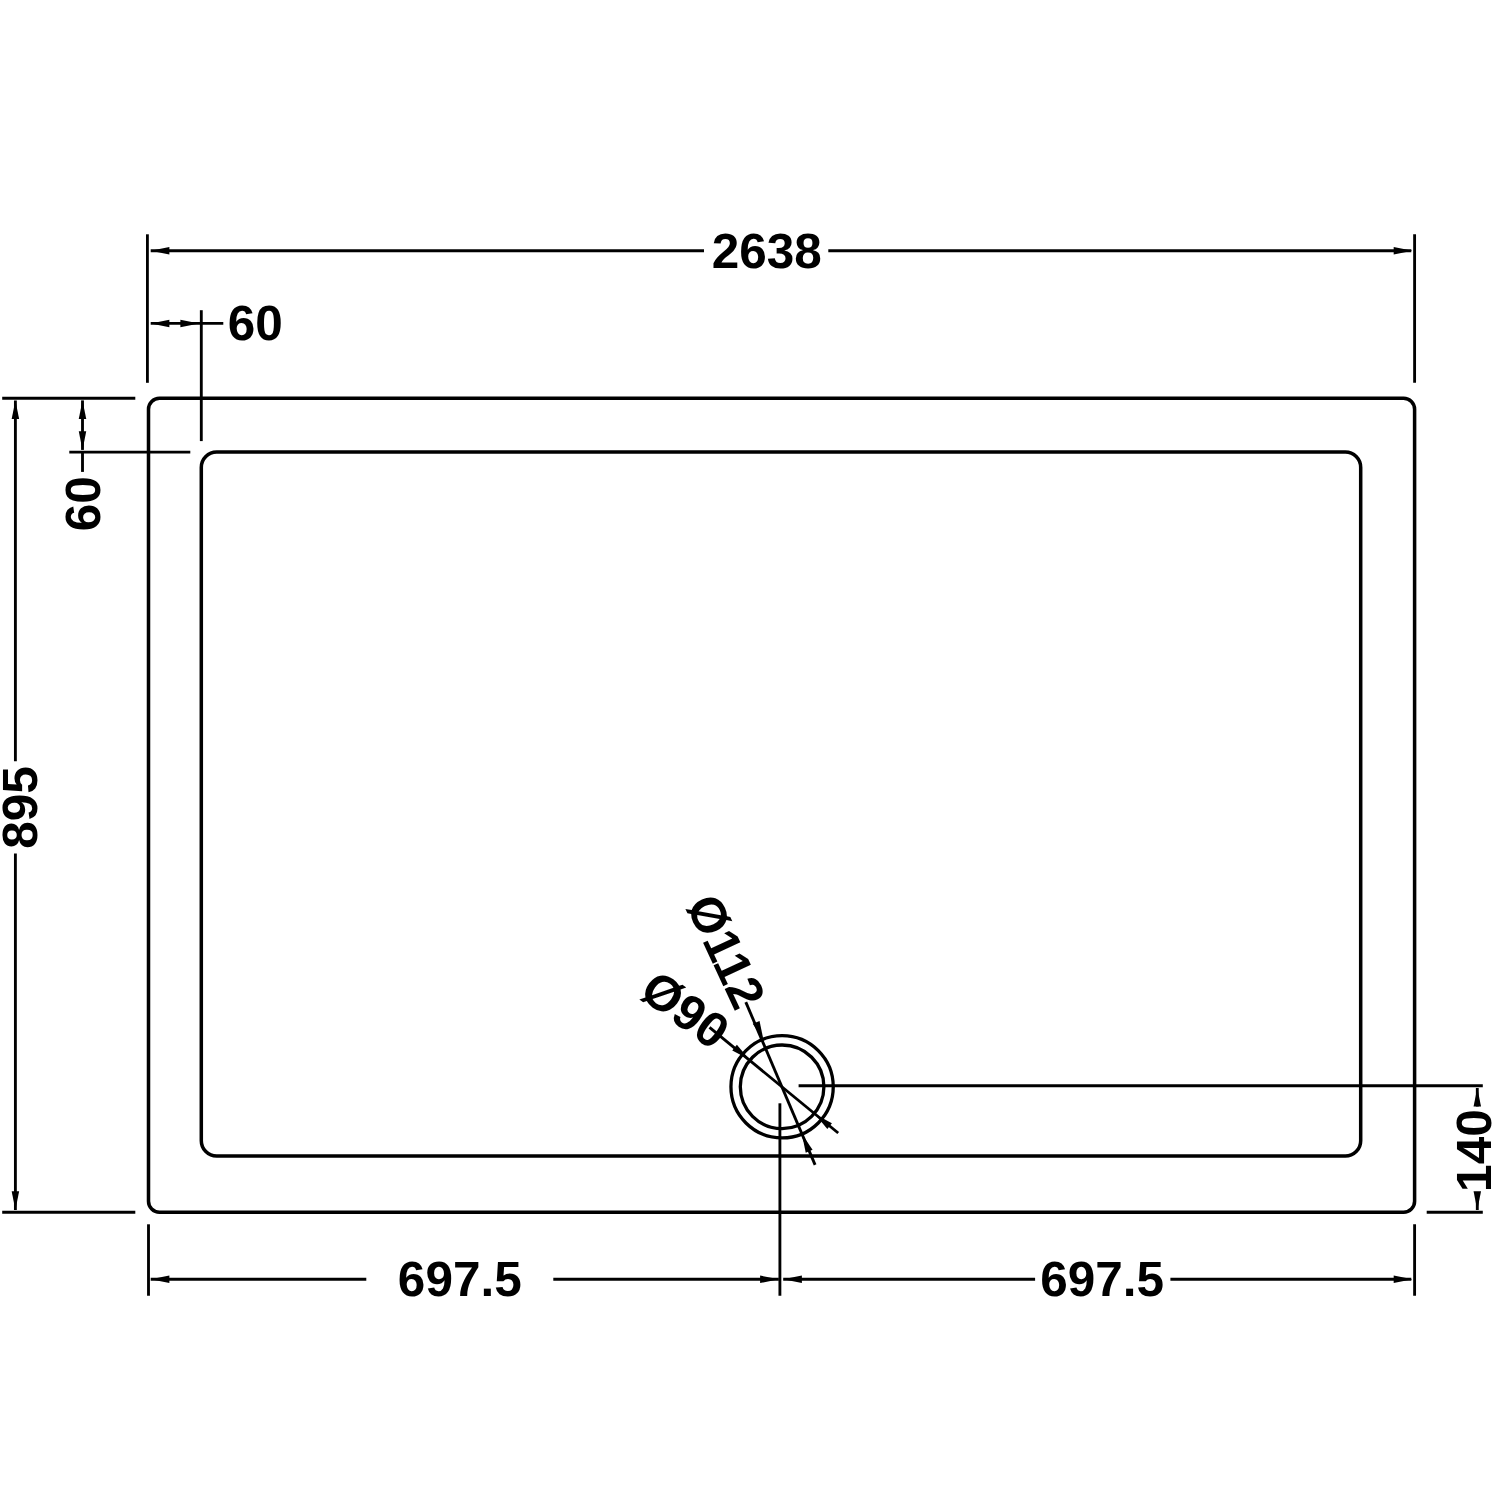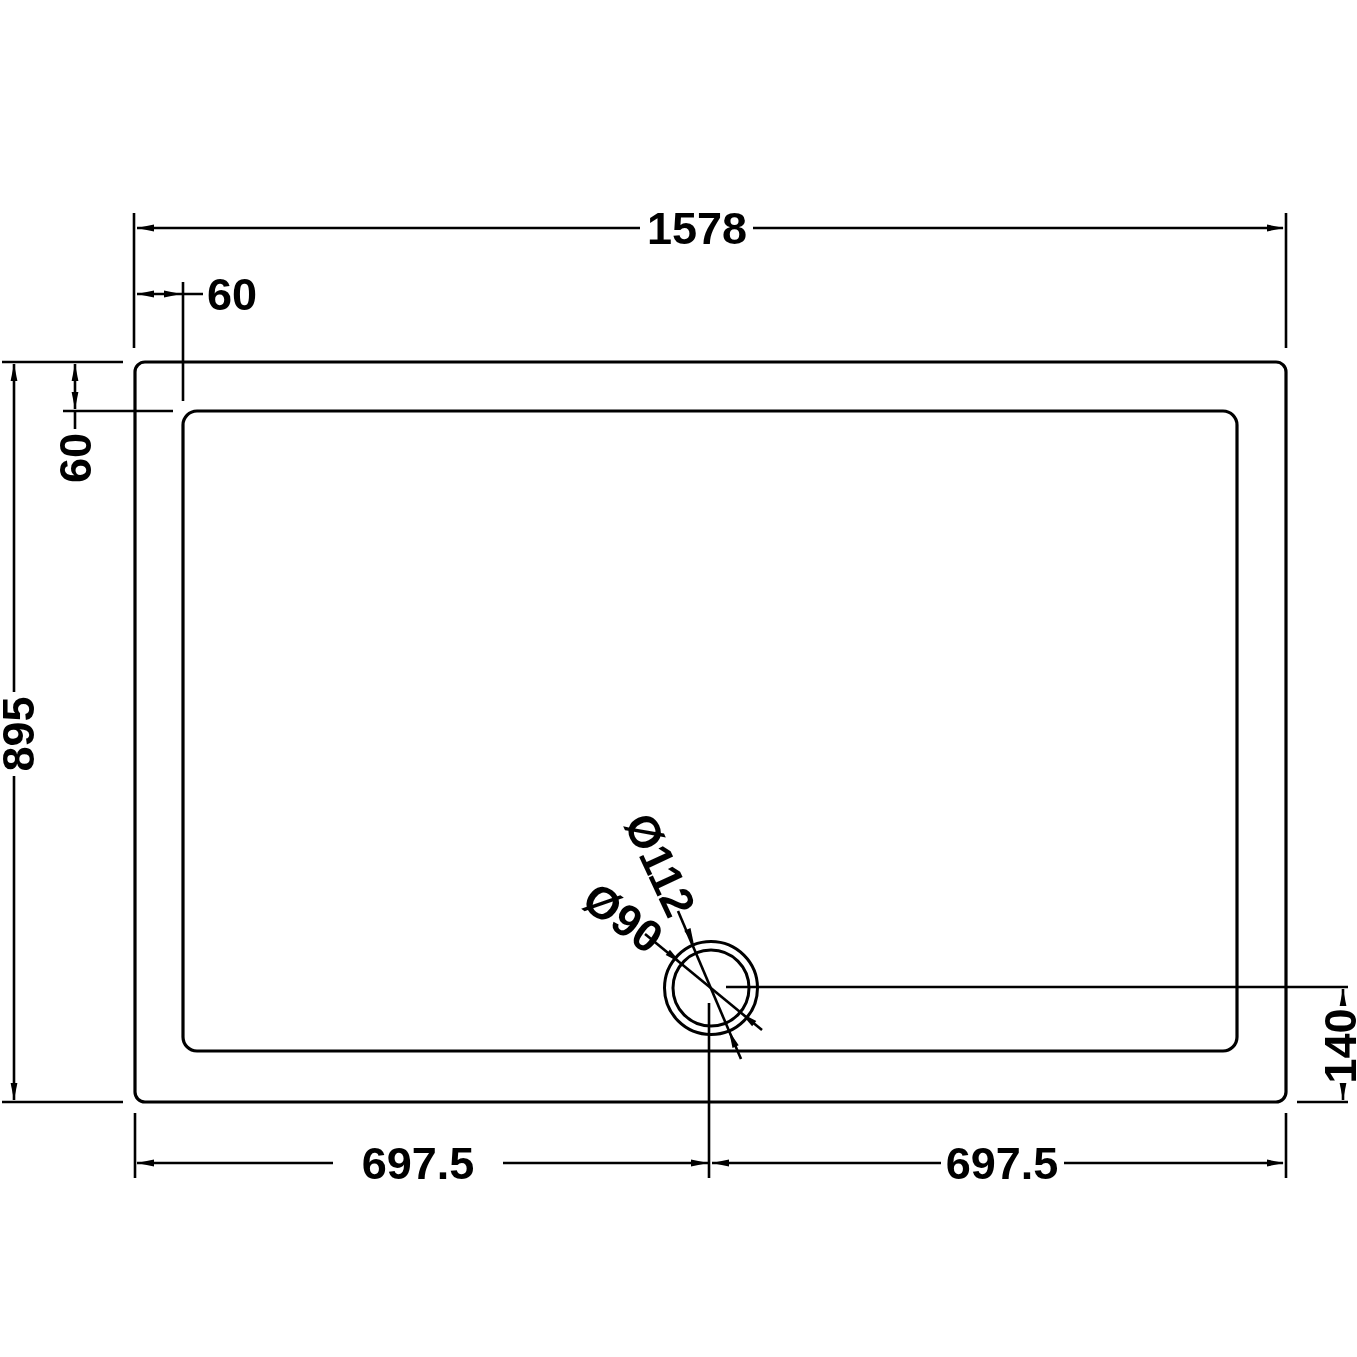--- a/index.html
+++ b/index.html
@@ -92,21 +92,21 @@
       <polygon points="708,1163 691,1159.6 691,1166.4"></polygon>
       <polygon points="712,1163 729,1159.6 729,1166.4"></polygon>
       <polygon points="1284,1163 1267,1159.6 1267,1166.4"></polygon>
       <polygon points="694,945 684.3,930.7 690.5,928.1"></polygon>
       <polygon points="729,1031 738.7,1045.3 732.5,1047.9"></polygon>
       <polygon points="681,963 665.7,954.9 669.9,949.7"></polygon>
       <polygon points="741,1013 756.3,1021.1 752.1,1026.3"></polygon>
     </g>
   </svg>
 
-  <div class="lbl" style="left:697px;top:228px;">1578</div>
+  <div class="lbl" style="left:697px;top:228px;">2638</div>
 
   <div class="lbl" style="left:232px;top:294px;">60</div>
 
   <div class="lbl rot-ccw" style="left:75px;top:458px;">60</div>
 
   <div class="lbl rot-ccw" style="left:18px;top:734px;">895</div>
 
   <div class="lbl rot-ccw" style="left:1340px;top:1046px;">140</div>
 
   <div class="lbl" style="left:418px;top:1163px;">697.5</div>

